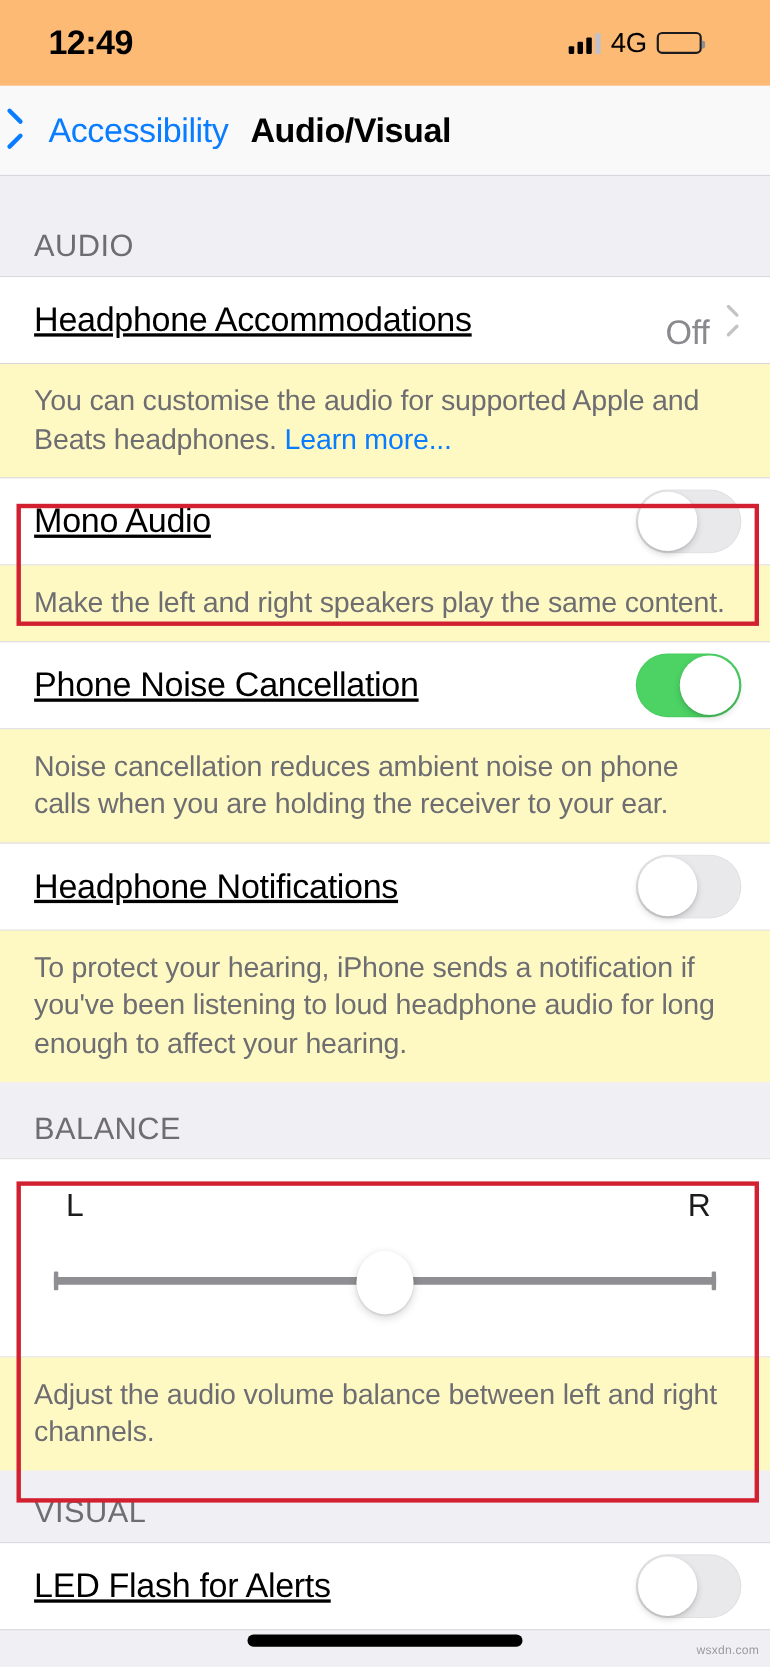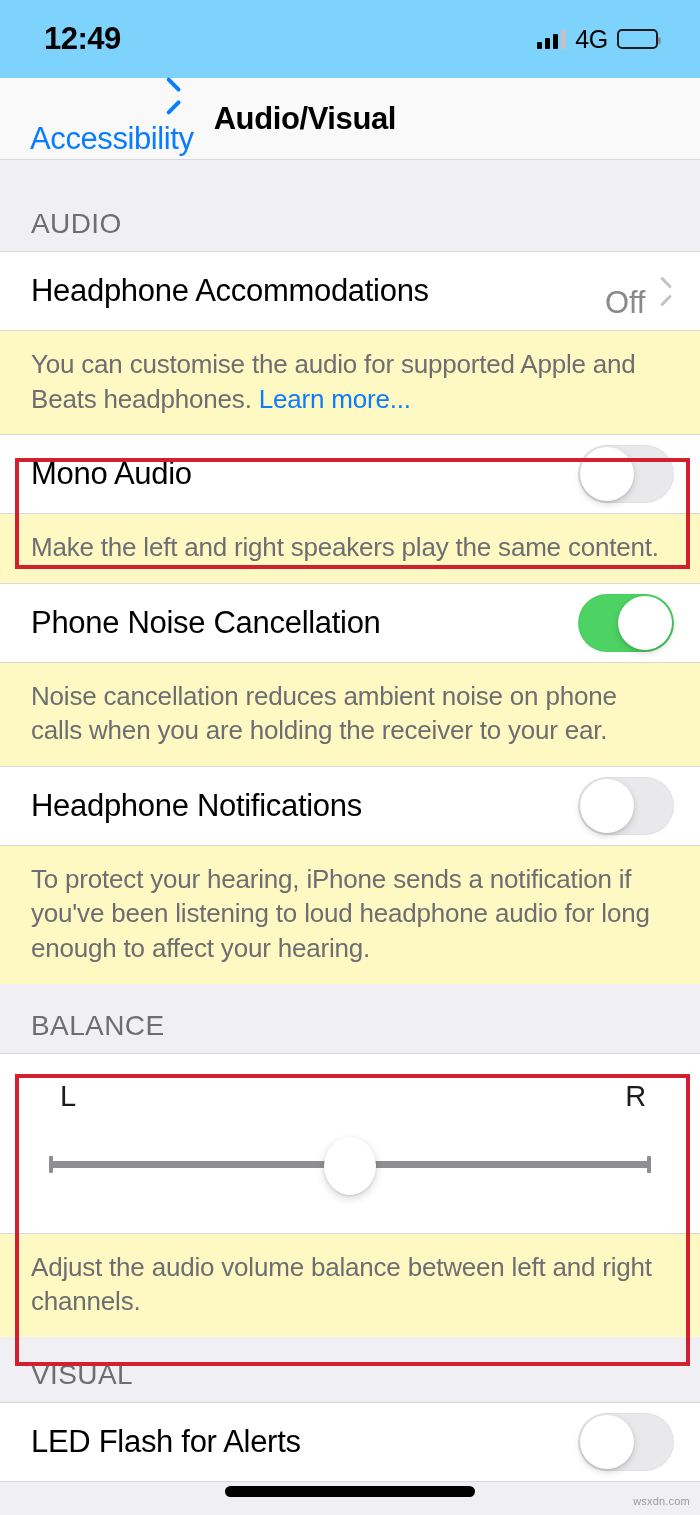--- a/index.html
+++ b/index.html
@@ -8,23 +8,23 @@
     background:#efeff4;
     font-family:"Liberation Sans", sans-serif;
     -webkit-font-smoothing:antialiased;
     overflow:hidden;
   }
   .screen { position:relative; width:700px; height:1515px; background:#efeff4; }
 
   
   .statusbar {
     position:absolute; top:0; left:0; width:700px; height:78px;
-    background:#7dd3fc;
+    background:#fdba74;
     display:flex; align-items:center; justify-content:space-between;
-    padding:0 42px 0 44px;
+    padding:0 62px 0 44px;
   }
   .status-time { font-size:31px; font-weight:700; color:#000; letter-spacing:-0.5px; }
   .status-right { display:flex; align-items:center; gap:9px; }
   .bars { display:flex; align-items:flex-end; gap:3px; height:19px; }
   .bars i { display:block; width:5px; background:#000; border-radius:1px; }
   .bars i:nth-child(1){ height:7px; }
   .bars i:nth-child(2){ height:11px; }
   .bars i:nth-child(3){ height:15px; }
   .bars i:nth-child(4){ height:19px; background:#c2c2c6; }
   .net { font-size:25px; font-weight:500; color:#000; letter-spacing:-0.3px; }
@@ -34,21 +34,21 @@
   .battery .cap { position:absolute; right:-5px; top:6px; width:3px; height:7px;
                   background:#8e8e93; border-radius:0 2px 2px 0; }
 
   
   .navbar {
     position:absolute; top:78px; left:0; width:700px; height:82px;
     background:#f9f9fa;
     border-bottom:1px solid #d8d8dc;
     display:flex; align-items:center;
   }
-  .back { display:flex; align-items:flex-end; gap:10px; padding-left:30px; cursor:pointer;flex-direction:column; }
+  .back { display:flex; align-items:flex-start; gap:10px; padding-left:16px; cursor:pointer; }
   .chev-back { width:18px; height:31px; position:relative; flex:0 0 auto; }
   .chev-back::before, .chev-back::after {
     content:""; position:absolute; left:4px; width:18px; height:4px;
     background:#0a7cff; border-radius:2px;
   }
   .chev-back::before { top:9px;  transform:rotate(-135deg); transform-origin:left center; }
   .chev-back::after  { top:19px; transform:rotate(135deg);  transform-origin:left center; }
   .back-label { font-size:31px; color:#0a7cff; letter-spacing:-0.4px; }
   .nav-title { font-size:31px; font-weight:700; color:#000; letter-spacing:-0.4px;
                margin-left:20px; }
@@ -58,21 +58,21 @@
 
   .sec-header {
     font-size:28px; color:#6d6d72; letter-spacing:0.4px;
     padding:48px 16px 11px 31px; background:#efeff4;
   }
   .group { background:#fff; border-top:1px solid #d8d8dc; border-bottom:1px solid #d8d8dc; }
   .row {
     display:flex; align-items:center; justify-content:space-between;
     height:78px; padding:0 26px 0 31px; background:#fff;
   }
-  .row-label { font-size:31px; color:#000; letter-spacing:-0.3px; }
+  .row-label { font-size:31px; color:#000; letter-spacing:-0.3px;text-decoration:underline; }
   .row-right { display:flex; align-items:center; gap:16px; }
   .row-value { font-size:31px; color:#8a8a8e; letter-spacing:-0.3px;margin-top:23px; }
   .chev-r { width:13px; height:23px; position:relative; flex:0 0 auto; }
   .chev-r::before, .chev-r::after {
     content:""; position:absolute; right:3px; width:14px; height:3px;
     background:#c4c4c6; border-radius:2px;
   }
   .chev-r::before { top:6px;  transform:rotate(45deg);  transform-origin:right center; }
   .chev-r::after  { top:14px; transform:rotate(-45deg); transform-origin:right center; }
 

